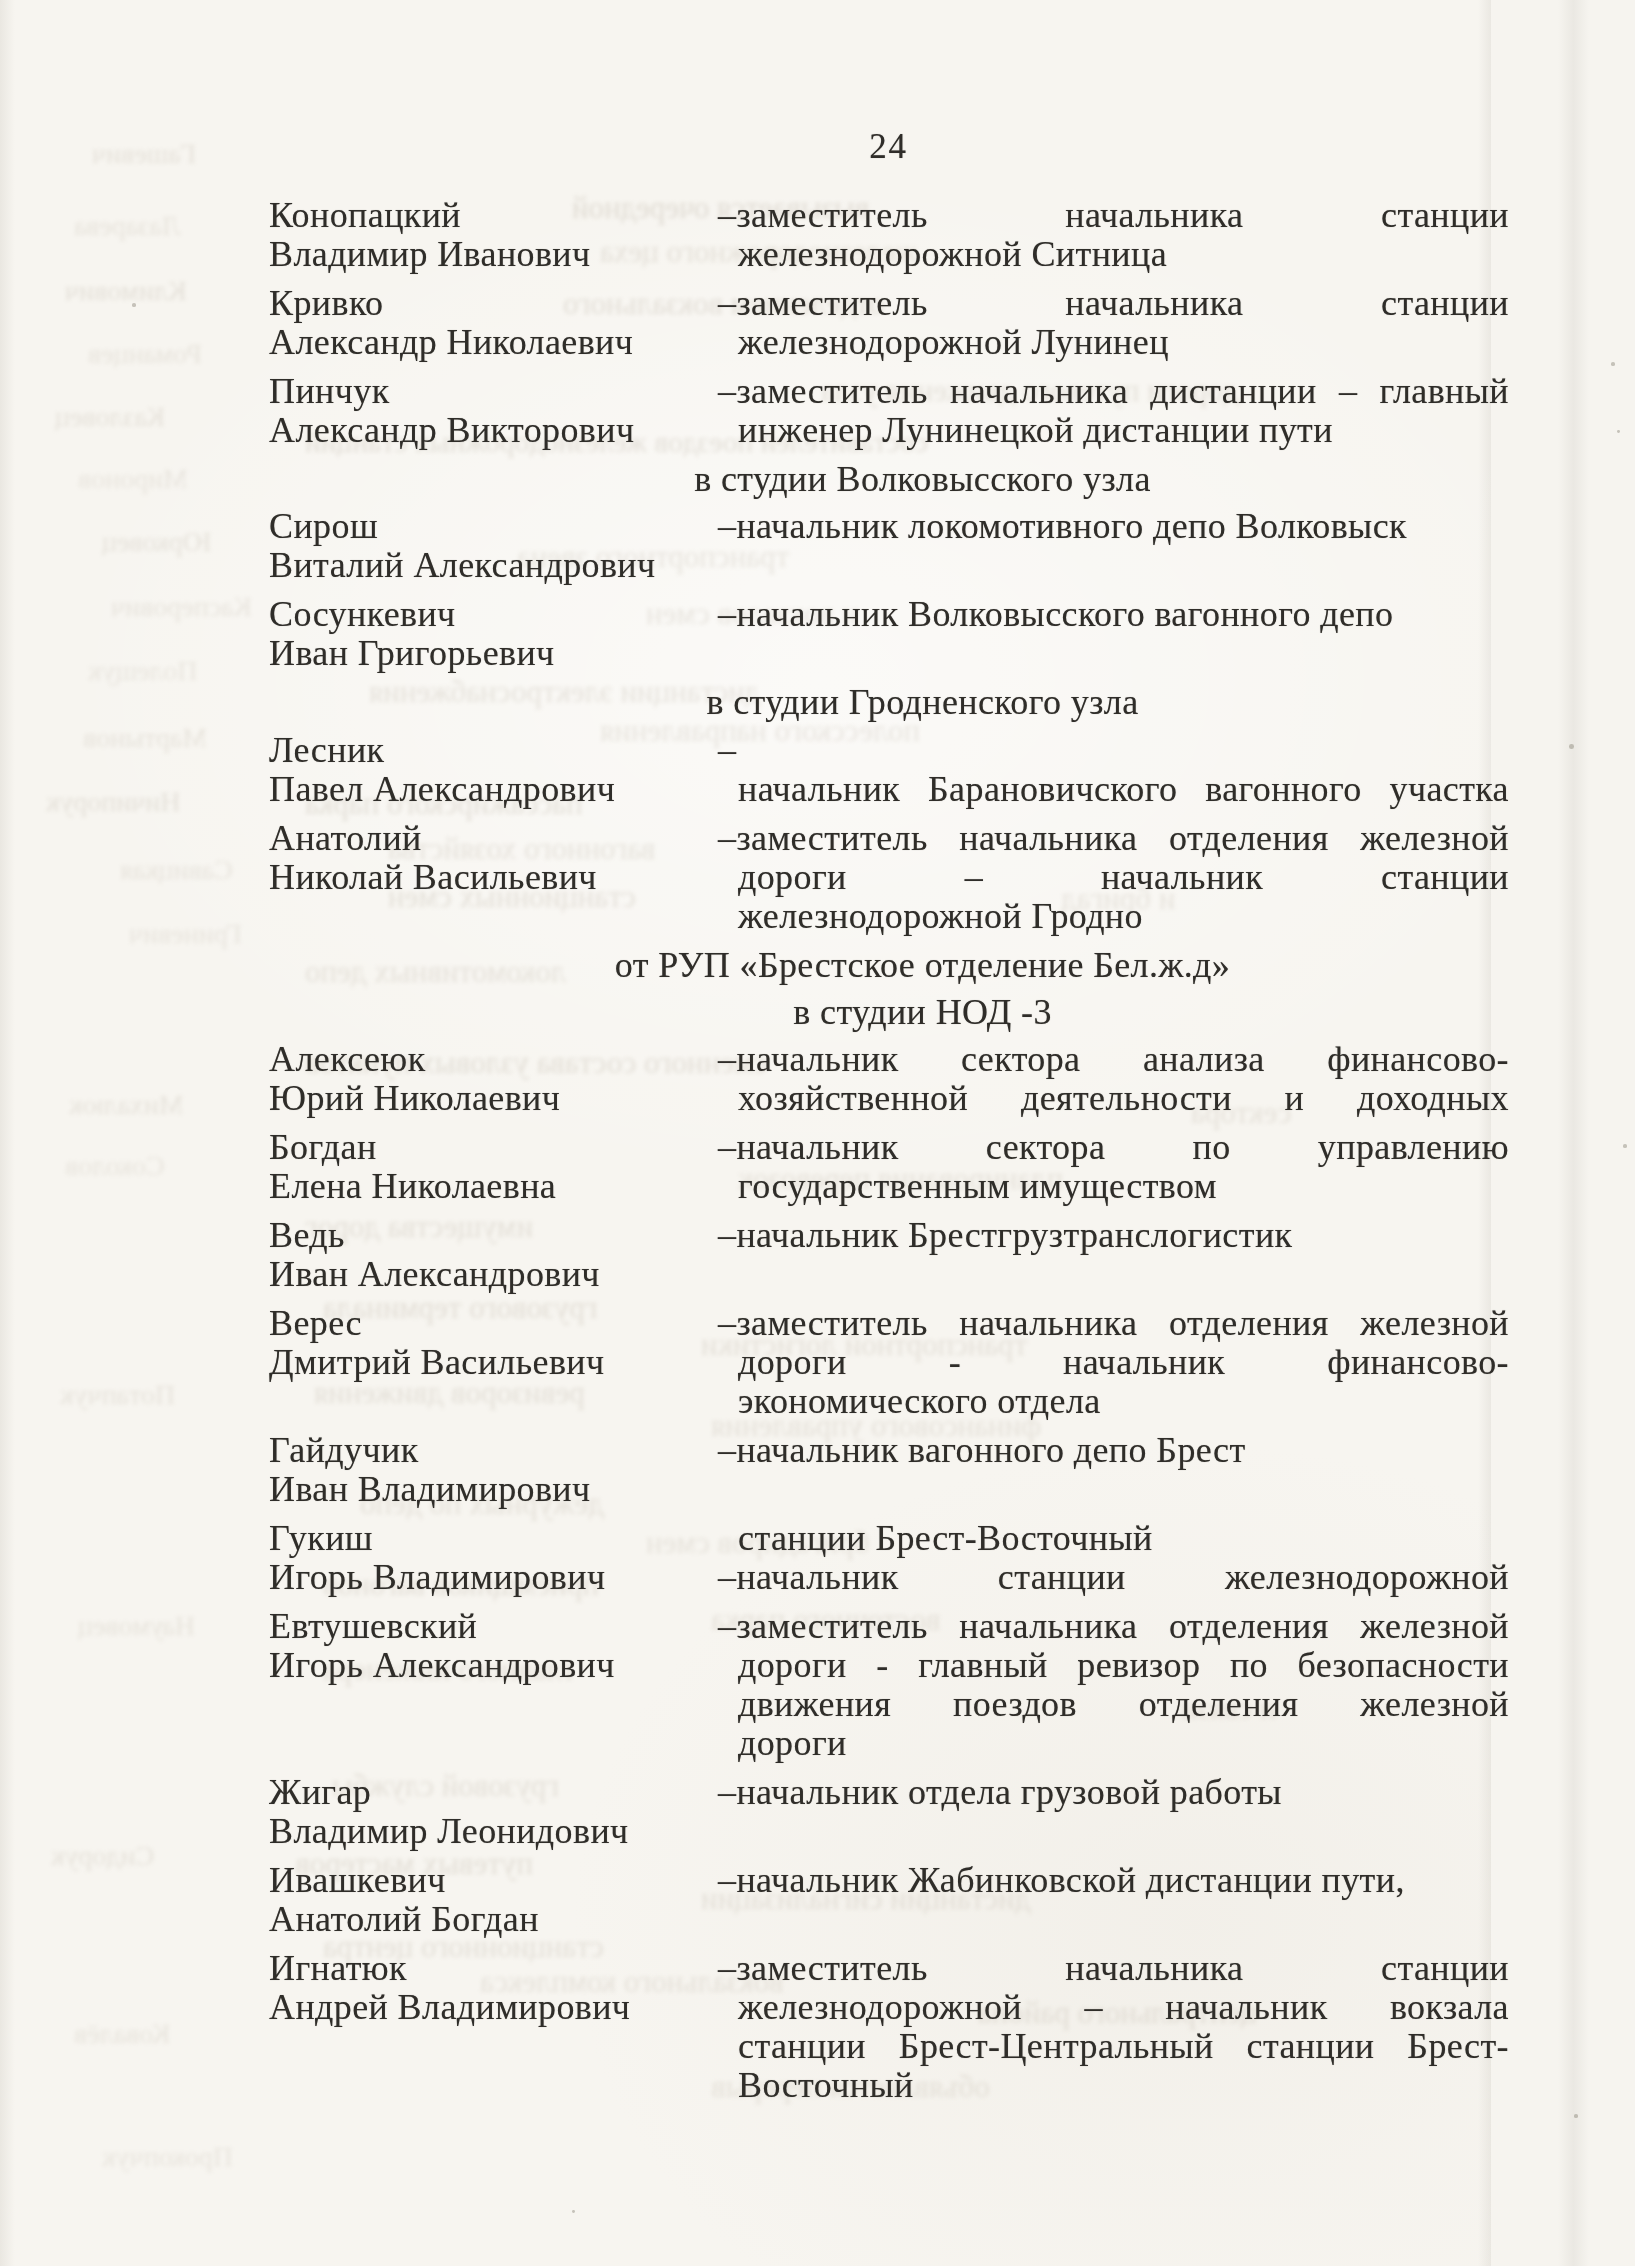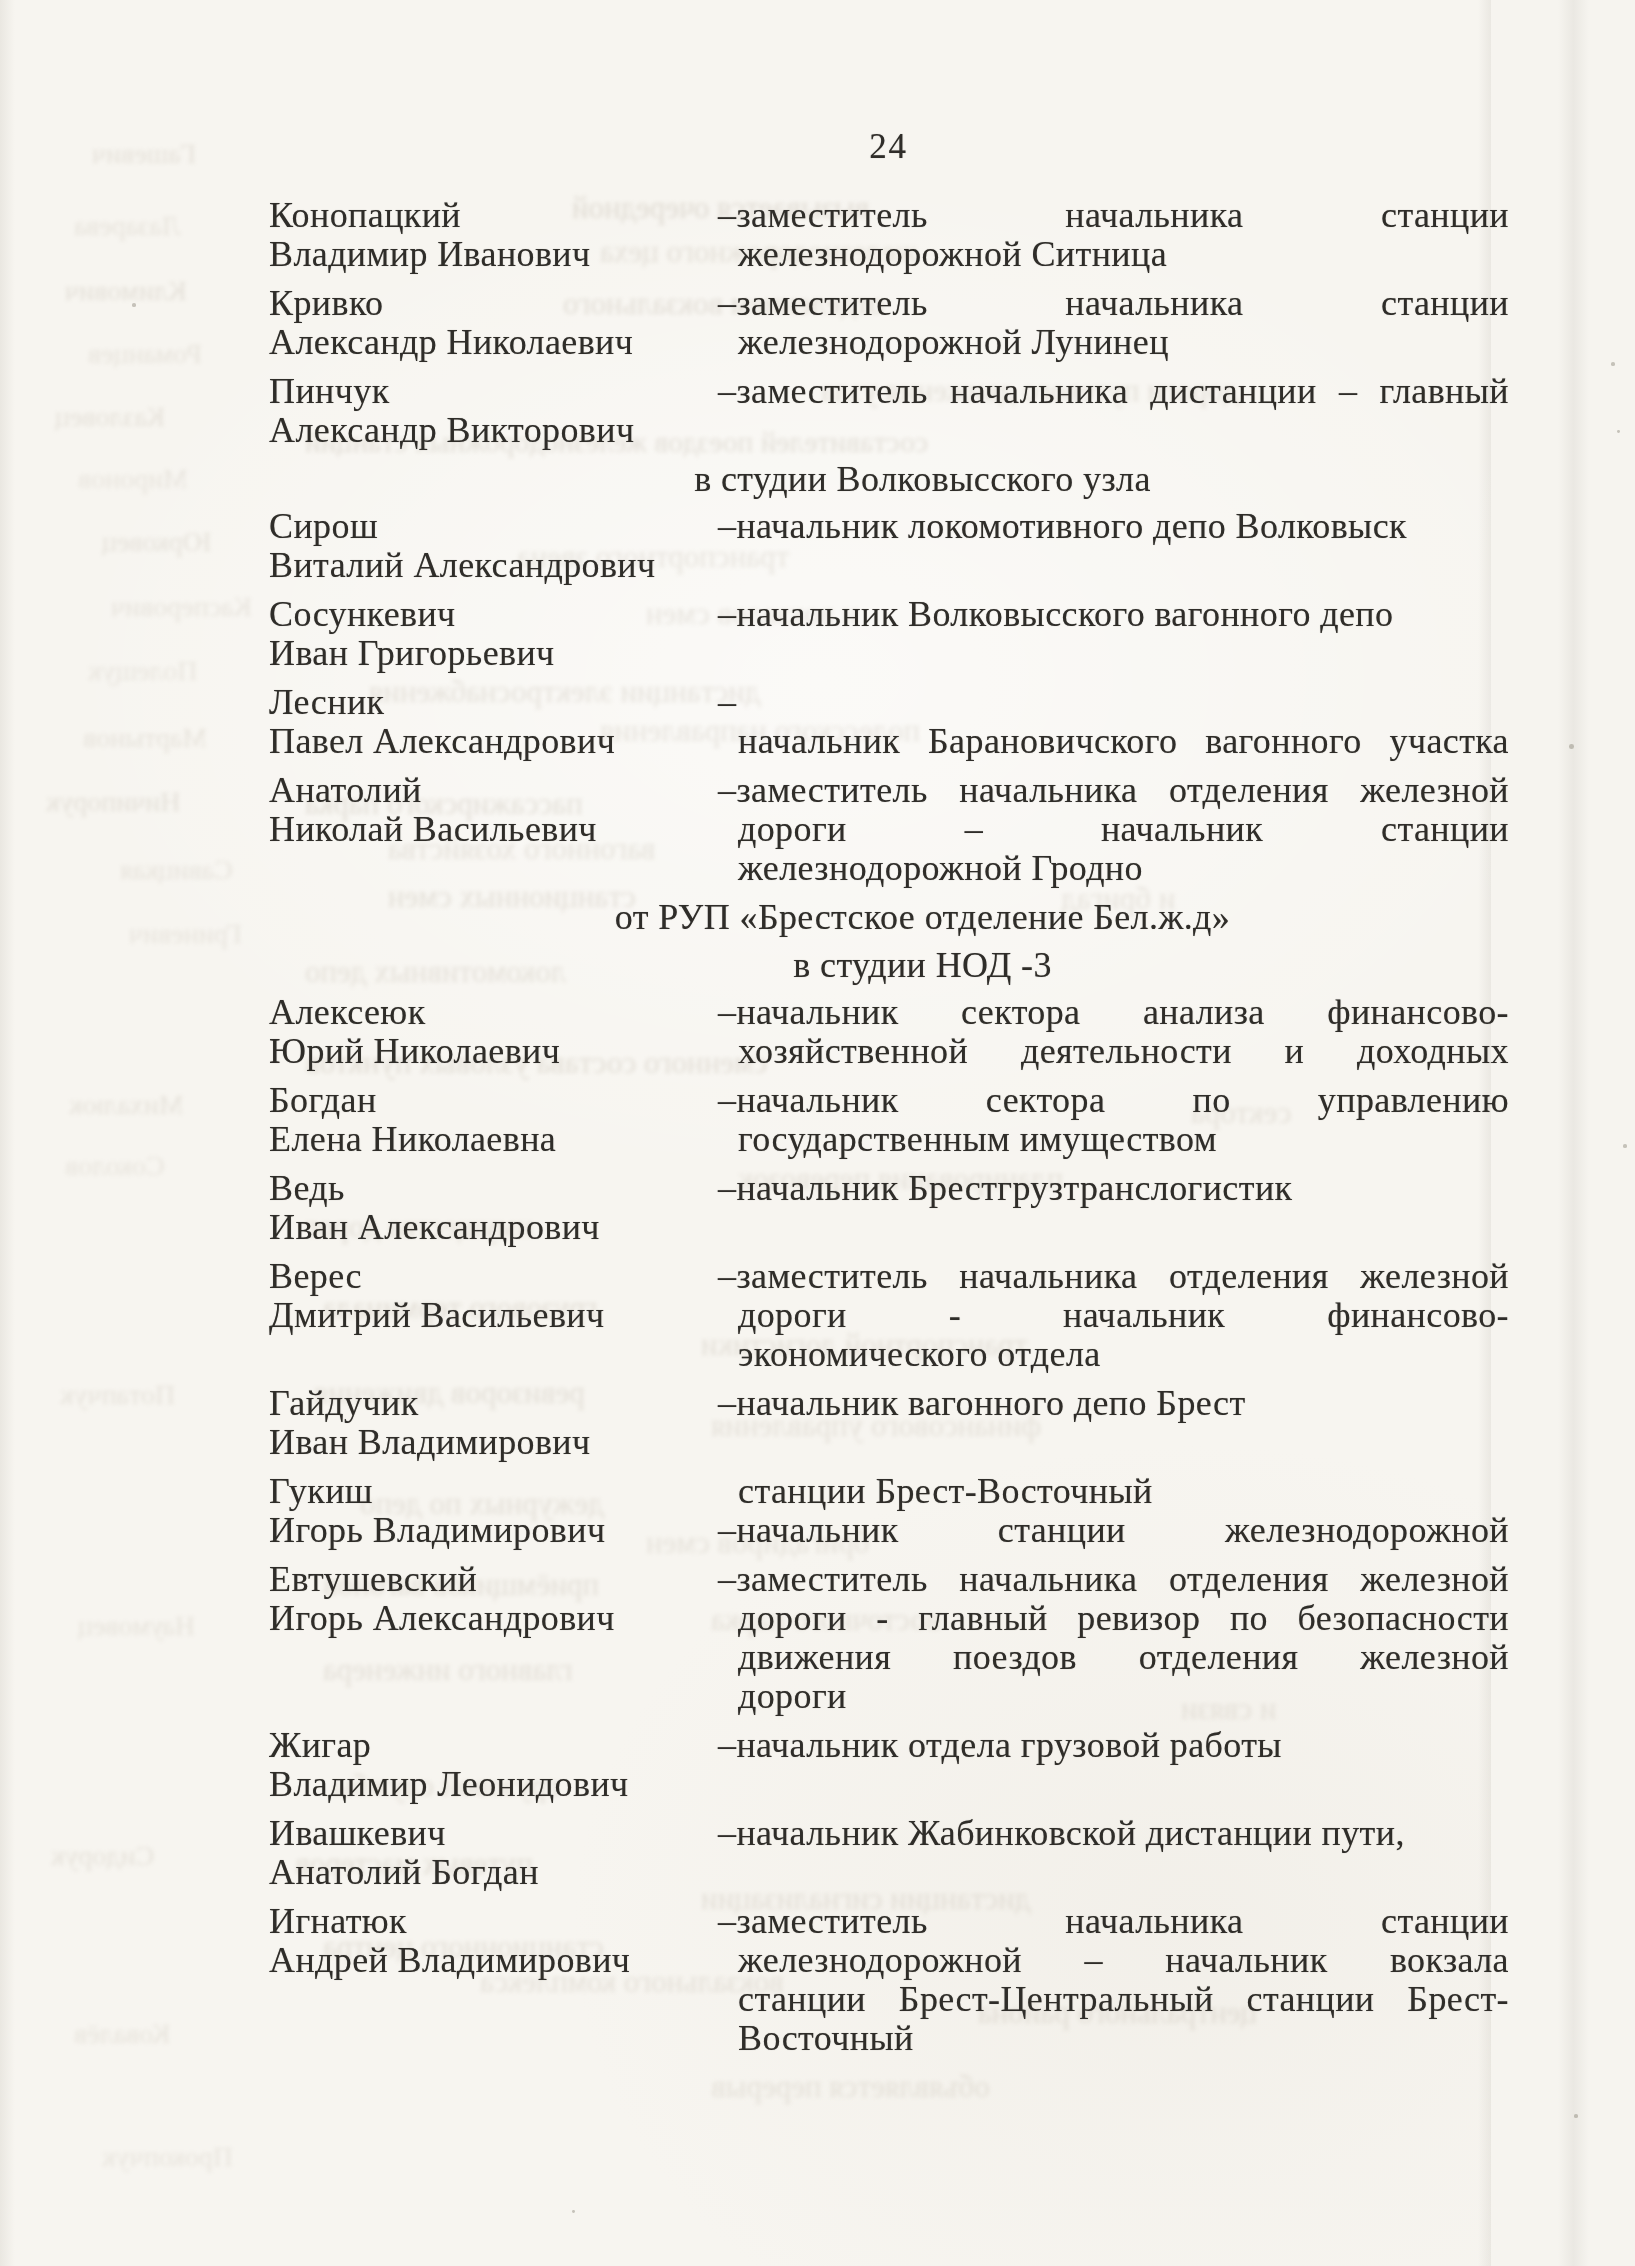--- a/index.html
+++ b/index.html
@@ -146,20 +146,21 @@
           <div class="pl">железнодорожной Лунинец</div>
         </div>
       </div>
       <div class="entry">
         <div class="name">
           <div>Пинчук</div>
           <div>Александр Викторович</div>
         </div>
         <div class="pos">
           <div class="pl first j">–заместитель начальника дистанции – главный</div>
+          <div class="pl">инженер Лунинецкой дистанции пути</div>
         </div>
       </div>
       <div class="heading">в студии Волковысского узла</div>
       <div class="entry">
         <div class="name">
           <div>Сирош</div>
           <div>Виталий Александрович</div>
         </div>
         <div class="pos">
           <div class="pl first">–начальник локомотивного депо Волковыск</div>
@@ -167,20 +168,21 @@
       </div>
       <div class="entry">
         <div class="name">
           <div>Сосункевич</div>
           <div>Иван Григорьевич</div>
         </div>
         <div class="pos">
           <div class="pl first">–начальник Волковысского вагонного депо</div>
         </div>
       </div>
+      <div class="heading">в студии Гродненского узла</div>
       <div class="entry">
         <div class="name">
           <div>Лесник</div>
           <div>Павел Александрович</div>
         </div>
         <div class="pos">
           <div class="pl first">–</div>
           <div class="pl j">начальник Барановичского вагонного участка</div>
         </div>
       </div>

